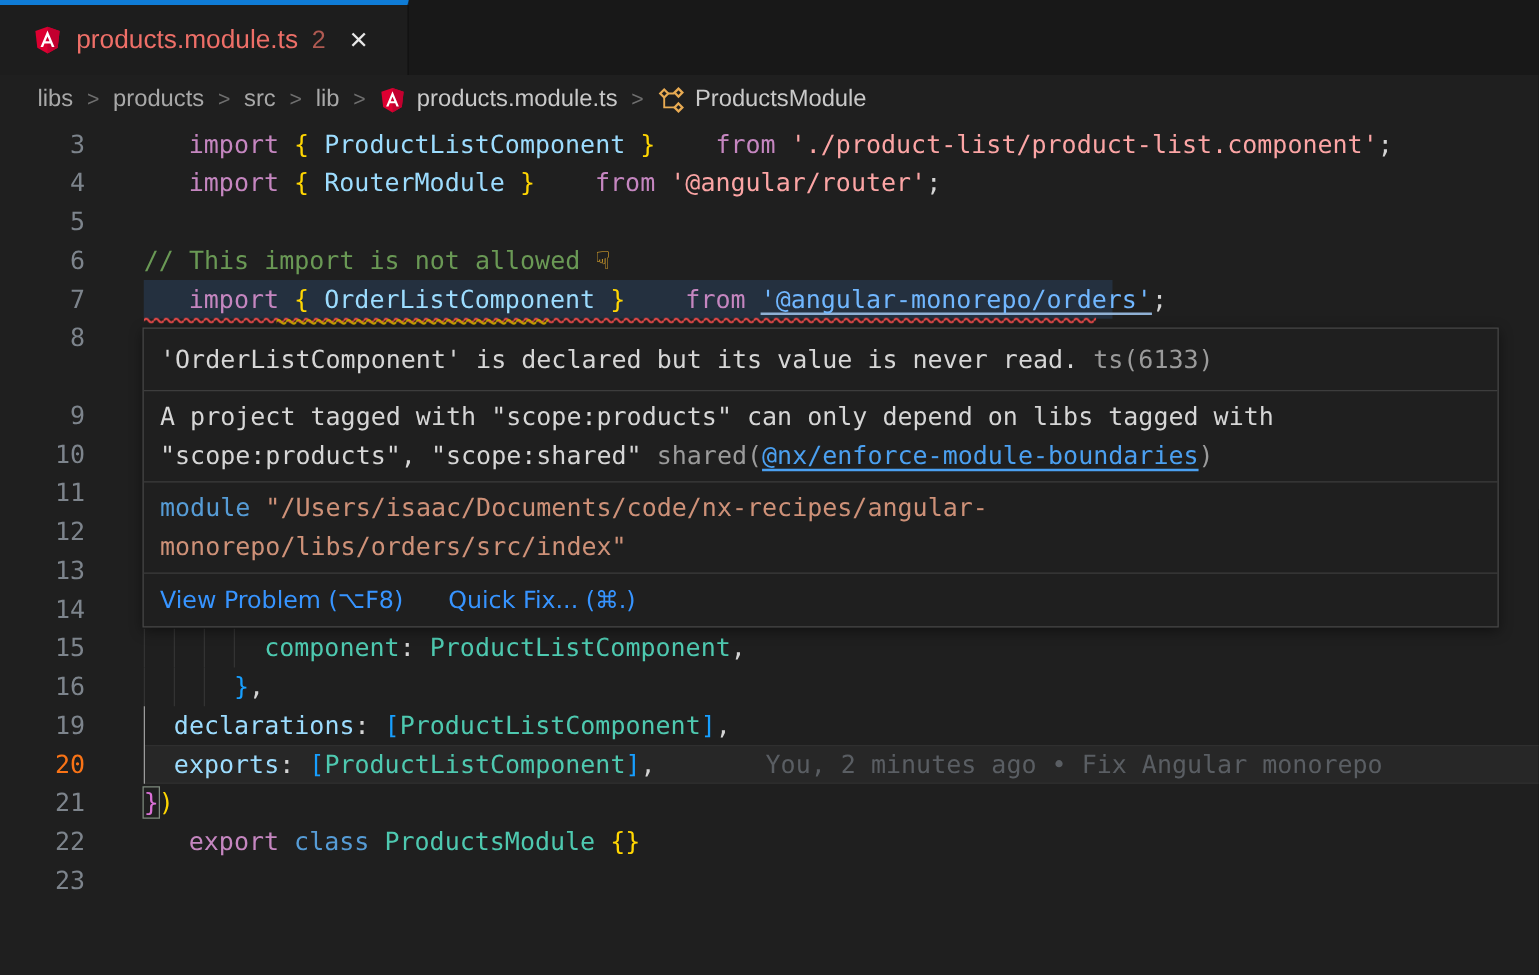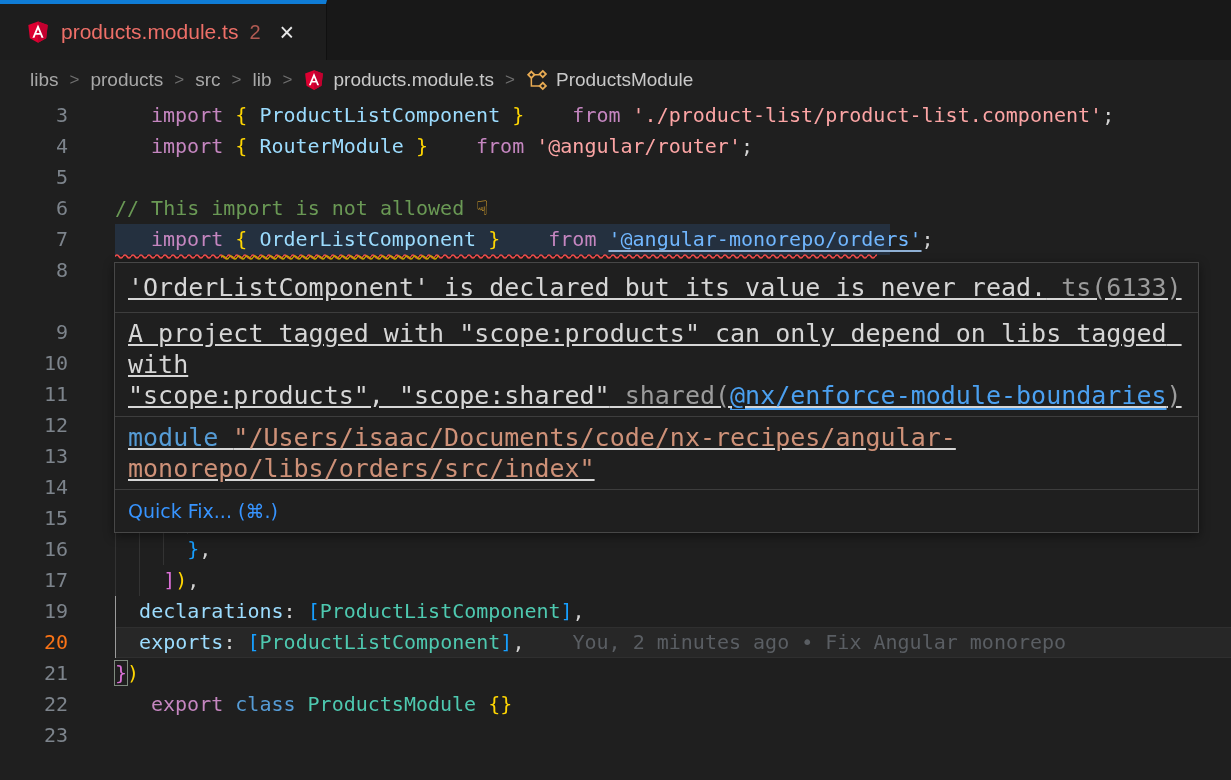--- a/index.html
+++ b/index.html
@@ -52,28 +52,28 @@
   .tk-type{color:#4EC9B0;}
   .tk-str{color:#fca5a5;}
   .tk-strlink{color:#71b7ff;text-decoration:underline;text-underline-offset:4px;text-decoration-color:#8fb0d4;cursor:pointer;}
   .tk-pl{color:#d4d4d4;}
   .tk-cmt{color:#6A9955;}
   .tk-emoji{color:#f0b32e;font-family:"DejaVu Sans",sans-serif;}
   .tk-b1{color:#ffd602;}
   .tk-b2{color:#da70d6;}
   .tk-b3{color:#179FFF;}
   .tk-match{outline:1px solid #7e8a7e;}
-  .blame{color:#5a5e63;margin-left:48px;}
+  .blame{color:#5a5e63;margin-left:88px;}
   
   .hover{
     position:absolute;left:114px;top:162px;width:1085px;box-sizing:border-box;
     background:#1f1f1f;border:1px solid #474747;z-index:5;
     box-shadow:0 3px 10px rgba(0,0,0,.45);
   }
-  .hv-row{padding:9px 13px;line-height:31px;font-size:25px;color:#d6d6d6;white-space:pre-wrap;text-decoration:underline;}
+  .hv-row{padding:9px 13px;line-height:31px;font-size:20px;color:#d6d6d6;white-space:pre-wrap;}
   .hv-row.tight{padding:5px 13px;}
   .hv-div{height:1px;background:#3d3d3d;}
   .hv-src{color:#9b9b9b;}
   .hv-link{color:#4ba0f0;text-decoration:underline;text-underline-offset:4px;cursor:pointer;}
   .hv-kw{color:#569CD6;}
   .hv-str{color:#CE9178;}
   .hv-status{
     font-family:"DejaVu Sans","Liberation Sans",sans-serif;font-size:19px;
     padding:9px 13px;display:flex;gap:36px;line-height:24px;
   }
@@ -162,32 +162,32 @@
       <div class="row"><div class="gutter"><span class="lnum">8</span></div><div class="content"></div></div>
       <div class="row"><div class="gutter"><span class="lnum"></span></div><div class="content"></div></div>
       <div class="row"><div class="gutter"><span class="lnum">9</span></div><div class="content"></div></div>
       <div class="row"><div class="gutter"><span class="lnum">10</span></div><div class="content"></div></div>
       <div class="row"><div class="gutter"><span class="lnum">11</span></div><div class="content"></div></div>
       <div class="row"><div class="gutter"><span class="lnum">12</span></div><div class="content"></div></div>
       <div class="row"><div class="gutter"><span class="lnum">13</span></div><div class="content"></div></div>
       <div class="row"><div class="gutter"><span class="lnum">14</span></div><div class="content"></div></div>
       <div class="row"><div class="gutter"><span class="lnum">15</span></div><div class="content"><div class="guide" style="left: 0px;"></div><div class="guide" style="left: 24.08px;"></div><div class="guide" style="left: 48.16px;"></div><div class="guide" style="left: 72.24px;"></div><span class="tk-pl">        </span><span class="tk-type">component</span><span class="tk-pl">: </span><span class="tk-type">ProductListComponent</span><span class="tk-pl">,</span></div></div>
       <div class="row"><div class="gutter"><span class="lnum">16</span></div><div class="content"><div class="guide" style="left: 0px;"></div><div class="guide" style="left: 24.08px;"></div><div class="guide" style="left: 48.16px;"></div><span class="tk-pl">      </span><span class="tk-b3">}</span><span class="tk-pl">,</span></div></div>
-      <div class="row"><div class="gutter"><span class="lnum">17</span></div><div class="content"><div class="guide" style="left: 0px;"></div><div class="guide" style="left: 24.08px;"></div><span class="tk-pl">    </span><span class="tk-b2">]</span><span class="tk-b1">)</span><span class="tk-pl">,</span></div></div>
       <div class="row"><div class="gutter"><span class="lnum">19</span></div><div class="content"><div class="guide active" style="left: 0px;"></div><span class="tk-pl">  </span><span class="tk-var">declarations</span><span class="tk-pl">: </span><span class="tk-b3">[</span><span class="tk-type">ProductListComponent</span><span class="tk-b3">]</span><span class="tk-pl">,</span></div></div>
       <div class="row current"><div class="gutter"><span class="lnum">20</span></div><div class="content"><div class="guide active" style="left: 0px;"></div><span class="tk-pl">  </span><span class="tk-var">exports</span><span class="tk-pl">: </span><span class="tk-b3">[</span><span class="tk-type">ProductListComponent</span><span class="tk-b3">]</span><span class="tk-pl">,</span><span class="blame">You, 2 minutes ago • Fix Angular monorepo</span></div></div>
       <div class="row"><div class="gutter"><span class="lnum">21</span></div><div class="content"><span class="tk-b2 tk-match">}</span><span class="tk-b1">)</span></div></div>
       <div class="row"><div class="gutter"><span class="lnum">22</span></div><div class="content"><span class="tk-kw">export </span><span class="tk-kw2">class </span><span class="tk-type">ProductsModule </span><span class="tk-b1">{}</span></div></div>
       <div class="row"><div class="gutter"><span class="lnum">23</span></div><div class="content"></div></div>
     </div>
 
   <div class="hover">
     <div class="hv-row"><span>'OrderListComponent' is declared but its value is never read.</span><span class="hv-src"> ts(6133)</span></div>
     <div class="hv-div"></div>
     <div class="hv-row tight"><span>A project tagged with "scope:products" can only depend on libs tagged with</span><br><span>"scope:products", "scope:shared"</span><span class="hv-src"> shared(</span><span class="hv-link">@nx/enforce-module-boundaries</span><span class="hv-src">)</span></div>
     <div class="hv-div"></div>
     <div class="hv-row tight"><span class="hv-kw">module </span><span class="hv-str">"/Users/isaac/Documents/code/nx-recipes/angular-</span><br><span class="hv-str">monorepo/libs/orders/src/index"</span></div>
     <div class="hv-div"></div>
     <div class="hv-status">
+      <span class="hv-action">View Problem (⌥F8)</span>
       <span class="hv-action">Quick Fix... (⌘.)</span>
     </div>
   </div>
 </div>
 
 </body></html>

